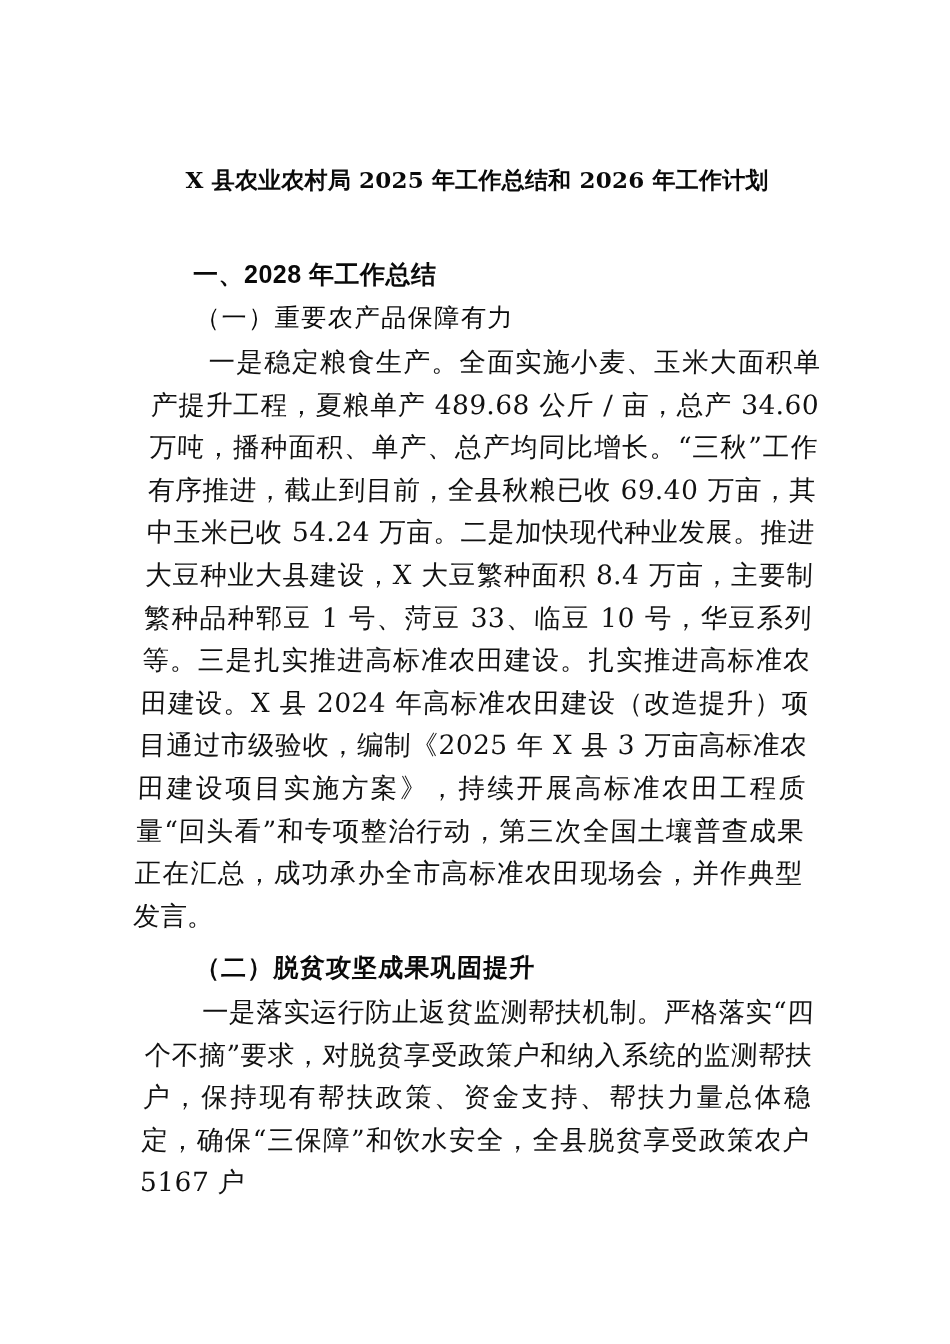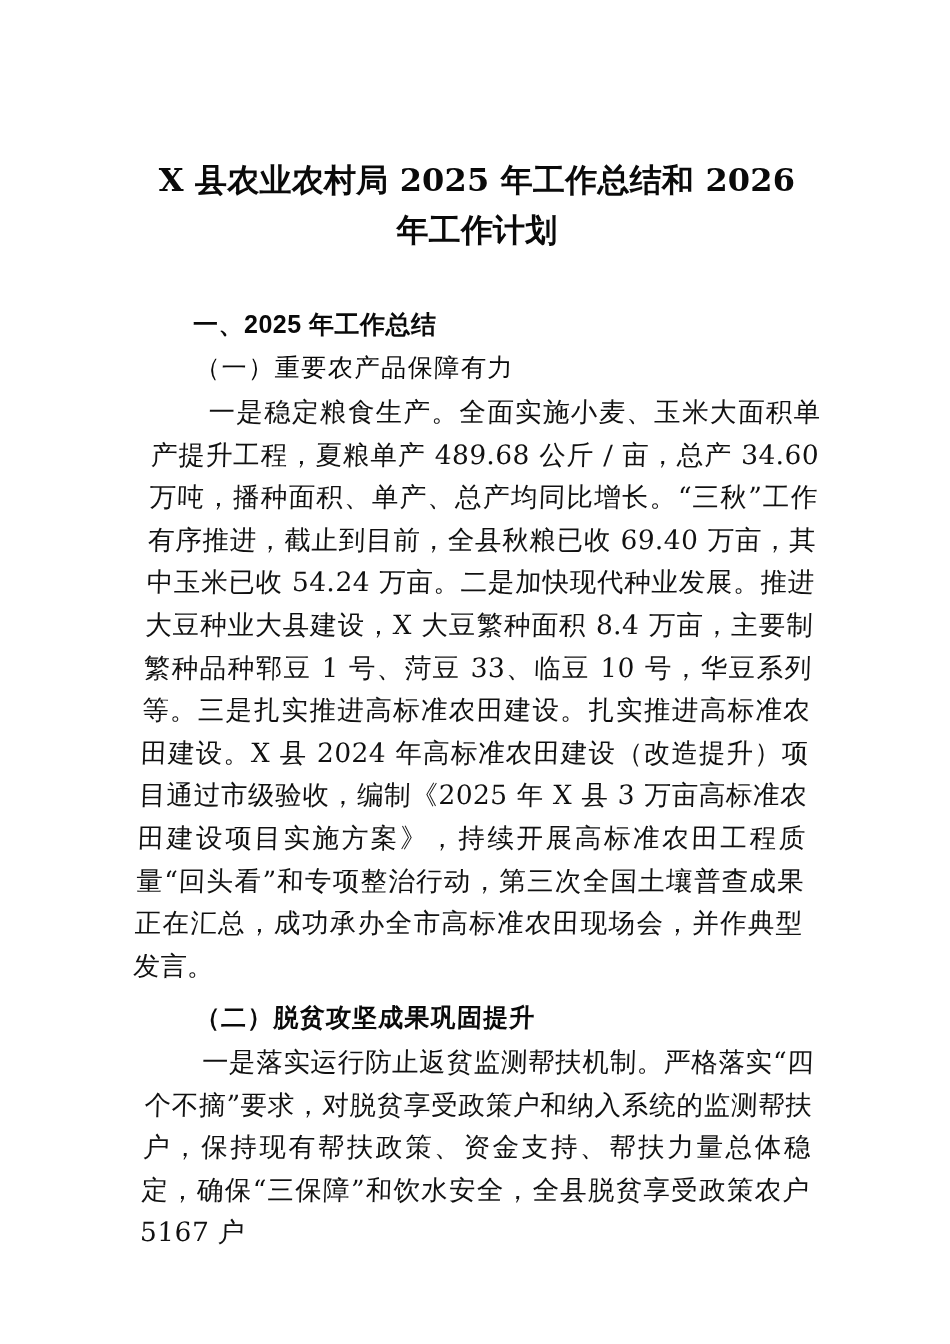--- a/index.html
+++ b/index.html
@@ -32,21 +32,21 @@
     top: 0;
     width: 668px;
   }
 
   
   .doc-title {
     margin: 0;
     padding-top: 155px;
     font-family: "DejaVu Serif", "Liberation Serif", serif;
     font-weight: 700;
-    font-size: 32px;
+    font-size: 23px;
     line-height: 50px;
     text-align: center;
     letter-spacing: 0.2px;
     color: #0a0a0a;
   }
 
   
   .h1-sect {
     margin: 0;
     padding-top: 48px;
@@ -100,21 +100,21 @@
   .gap-sm { height: 8px; }
 </style>
 </head>
 <body>
 
 <div class="page">
   <div class="content">
 
     <h1 class="doc-title">X 县农业农村局 2025 年工作总结和 2026 年工作计划</h1>
 
-    <p class="h1-sect">一、2025 年工作总结</p>
+    <p class="h1-sect">一、2028 年工作总结</p>
 
     <p class="h2-sect">（一）重要农产品保障有力</p>
 
     <p class="body-par">一是稳定粮食生产。全面实施小麦、玉米大面积单产提升工程，夏粮单产 489.68 公斤 / 亩，总产 34.60 万吨，播种面积、单产、总产均同比增长。“三秋”工作有序推进，截止到目前，全县秋粮已收 69.40 万亩，其中玉米已收 54.24 万亩。二是加快现代种业发展。推进大豆种业大县建设，X 大豆繁种面积 8.4 万亩，主要制繁种品种郓豆 1 号、菏豆 33、临豆 10 号，华豆系列等。三是扎实推进高标准农田建设。扎实推进高标准农田建设。X 县 2024 年高标准农田建设（改造提升）项目通过市级验收，编制《2025 年 X 县 3 万亩高标准农田建设项目实施方案》，持续开展高标准农田工程质量“回头看”和专项整治行动，第三次全国土壤普查成果正在汇总，成功承办全市高标准农田现场会，并作典型发言。</p>
 
     <div class="gap-sm"></div>
 
     <p class="h2-sect bold">（二）脱贫攻坚成果巩固提升</p>
 
     <p class="body-par">一是落实运行防止返贫监测帮扶机制。严格落实“四个不摘”要求，对脱贫享受政策户和纳入系统的监测帮扶户，保持现有帮扶政策、资金支持、帮扶力量总体稳定，确保“三保障”和饮水安全，全县脱贫享受政策农户 5167 户</p>

